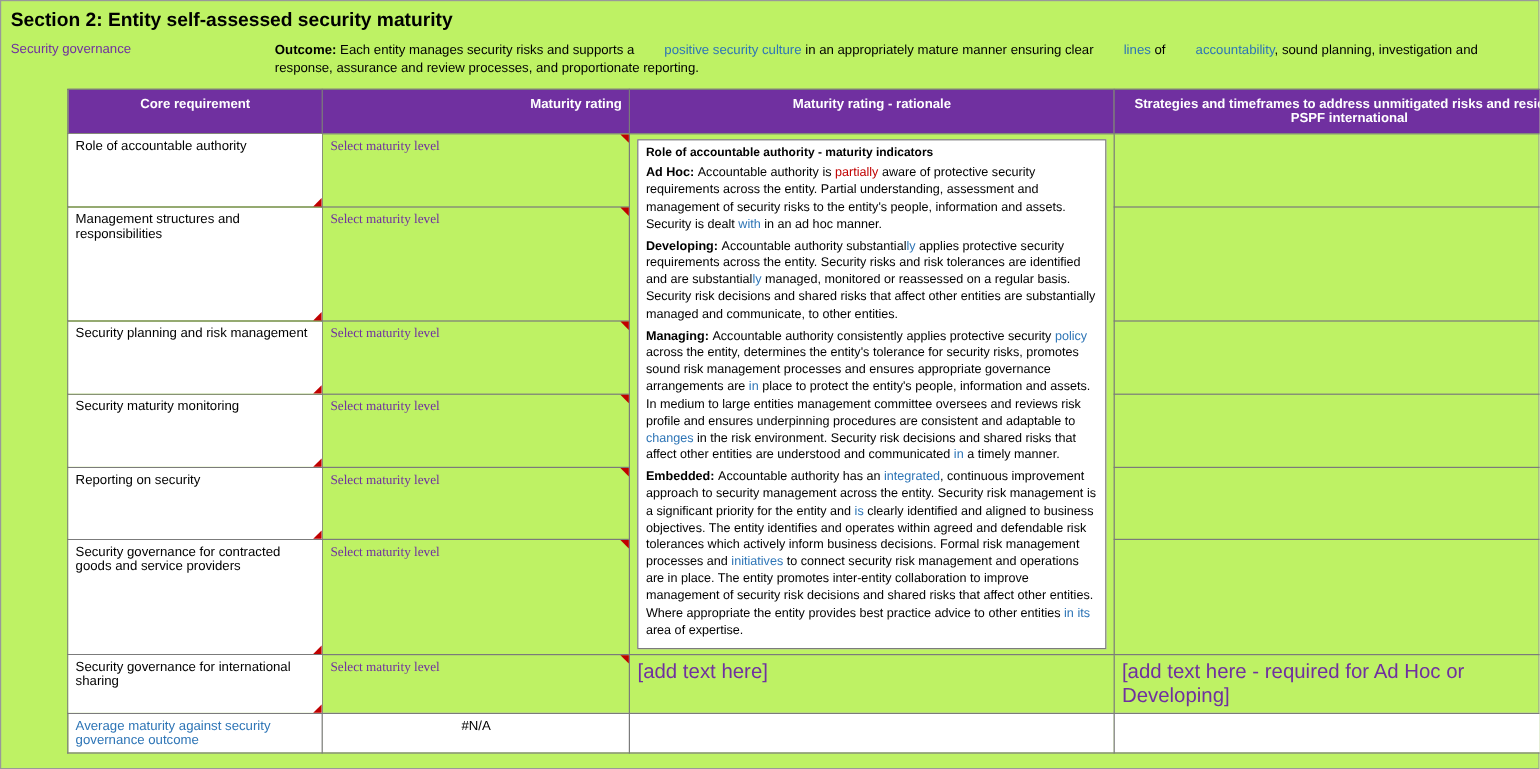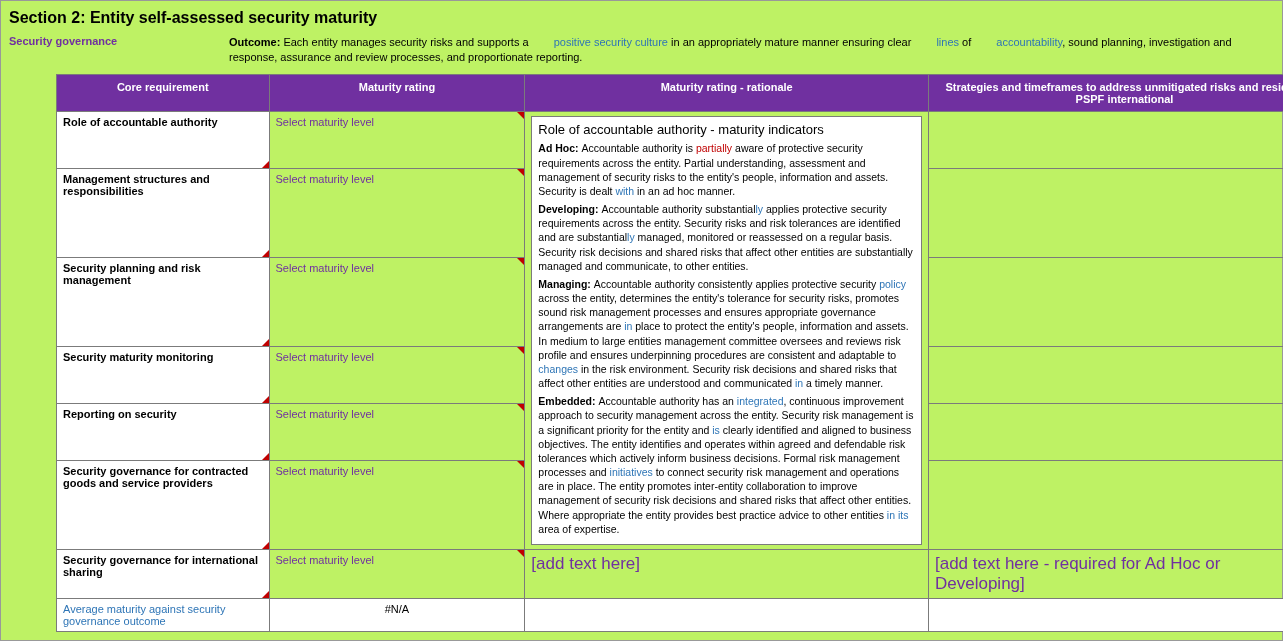--- a/index.html
+++ b/index.html
@@ -21,21 +21,21 @@
       font-weight: bold;
       margin-bottom: 8px;
       color: #000;
     }
     .outcome-row {
       display: flex;
       margin-bottom: 8px;
     }
     .outcome-label {
       color: #7030a0;
-      font-weight: bold;
+      font-weight: normal;
       min-width: 220px;
       font-size: 11px;
     }
     .outcome-text {
       font-size: 11px;
       flex: 1;
       line-height: 1.4;
     }
     .outcome-text .highlight-blue { color: #2e75b6; padding-left: 22px; }
 
@@ -52,26 +52,26 @@
       font-size: 11px;
     }
     .header-row th {
       background-color: #7030a0;
       color: #fff;
       font-weight: bold;
       font-size: 11px;
       padding: 6px 6px;
     }
     .col-core { width: 215px; }
-    .col-rating { width: 260px; }
+    .col-rating { width: 260px; text-align: right; }
     .col-rationale { width: 410px; text-align: center; }
     .col-strategies { width: 398px; }
 
     .core-req-cell {
-      font-weight: bold;
+      font-weight: normal;
       font-size: 11px;
       background: #fff;
     }
     .select-link {
       color: #7030a0;
       font-style: normal;
       cursor: pointer;
       text-decoration: none;
     }
     .add-text {
@@ -79,22 +79,22 @@
       font-size: 17px;
     }
     .maturity-panel {
       background: #fff;
       border: 1px solid #7b7b7b;
       padding: 4px 6px;
       font-size: 10.5px;
       line-height: 1.35;
     }
     .maturity-panel-title {
-      font-weight: normal;
-      font-size: 13px;
+      font-weight: bold;
+      font-size: 10px;
       margin-bottom: 3px;
       color: #000;
     }
     .maturity-level {
       margin-bottom: 4px;
       font-size: 10.5px;
       line-height: 1.35;
     }
     .level-name { font-weight: bold; }
     .level-text-blue { color: #2e75b6; }
@@ -107,20 +107,21 @@
     .avg-label {
       color: #2e75b6;
       font-weight: normal;
     }
     .avg-value {
       text-align: center;
       font-size: 11px;
     }
     td.rating-cell {
       position: relative;
+      font-family: Liberation Serif, serif;
     }
     td.rating-cell::before {
       content: '';
       position: absolute;
       top: 0;
       right: 0;
       width: 0;
       height: 0;
       border-style: solid;
       border-width: 0 7px 7px 0;

